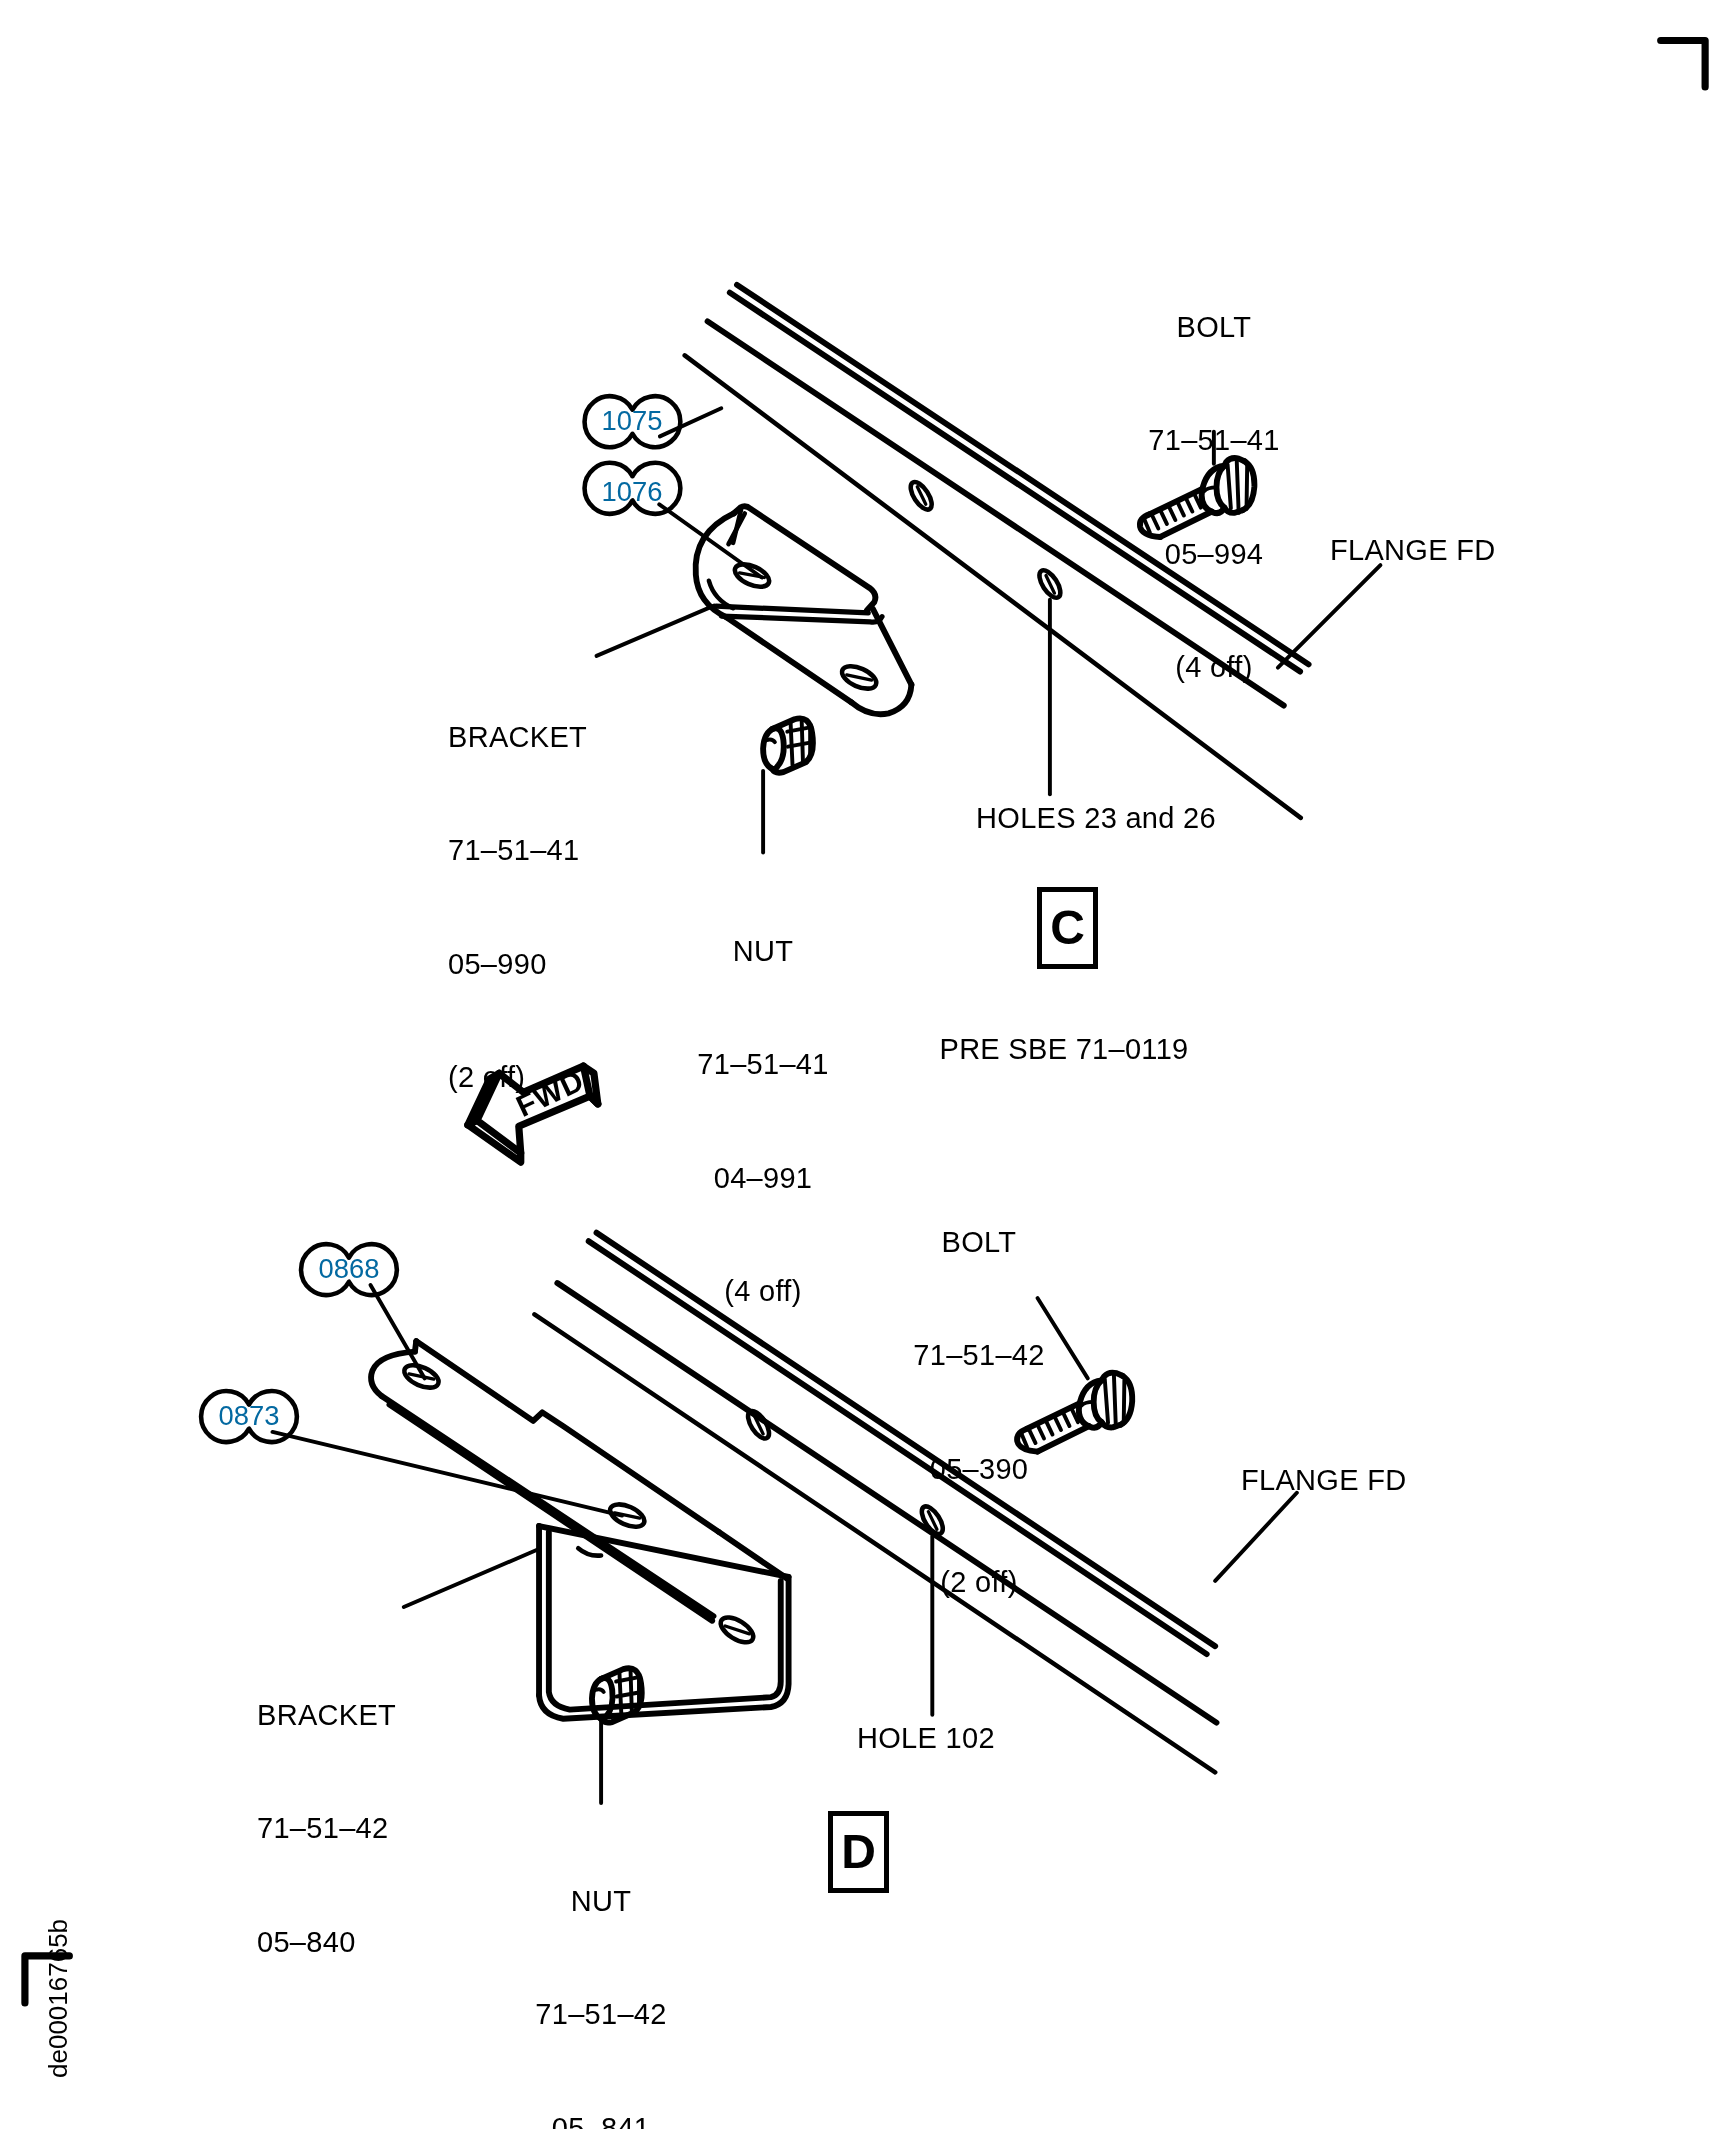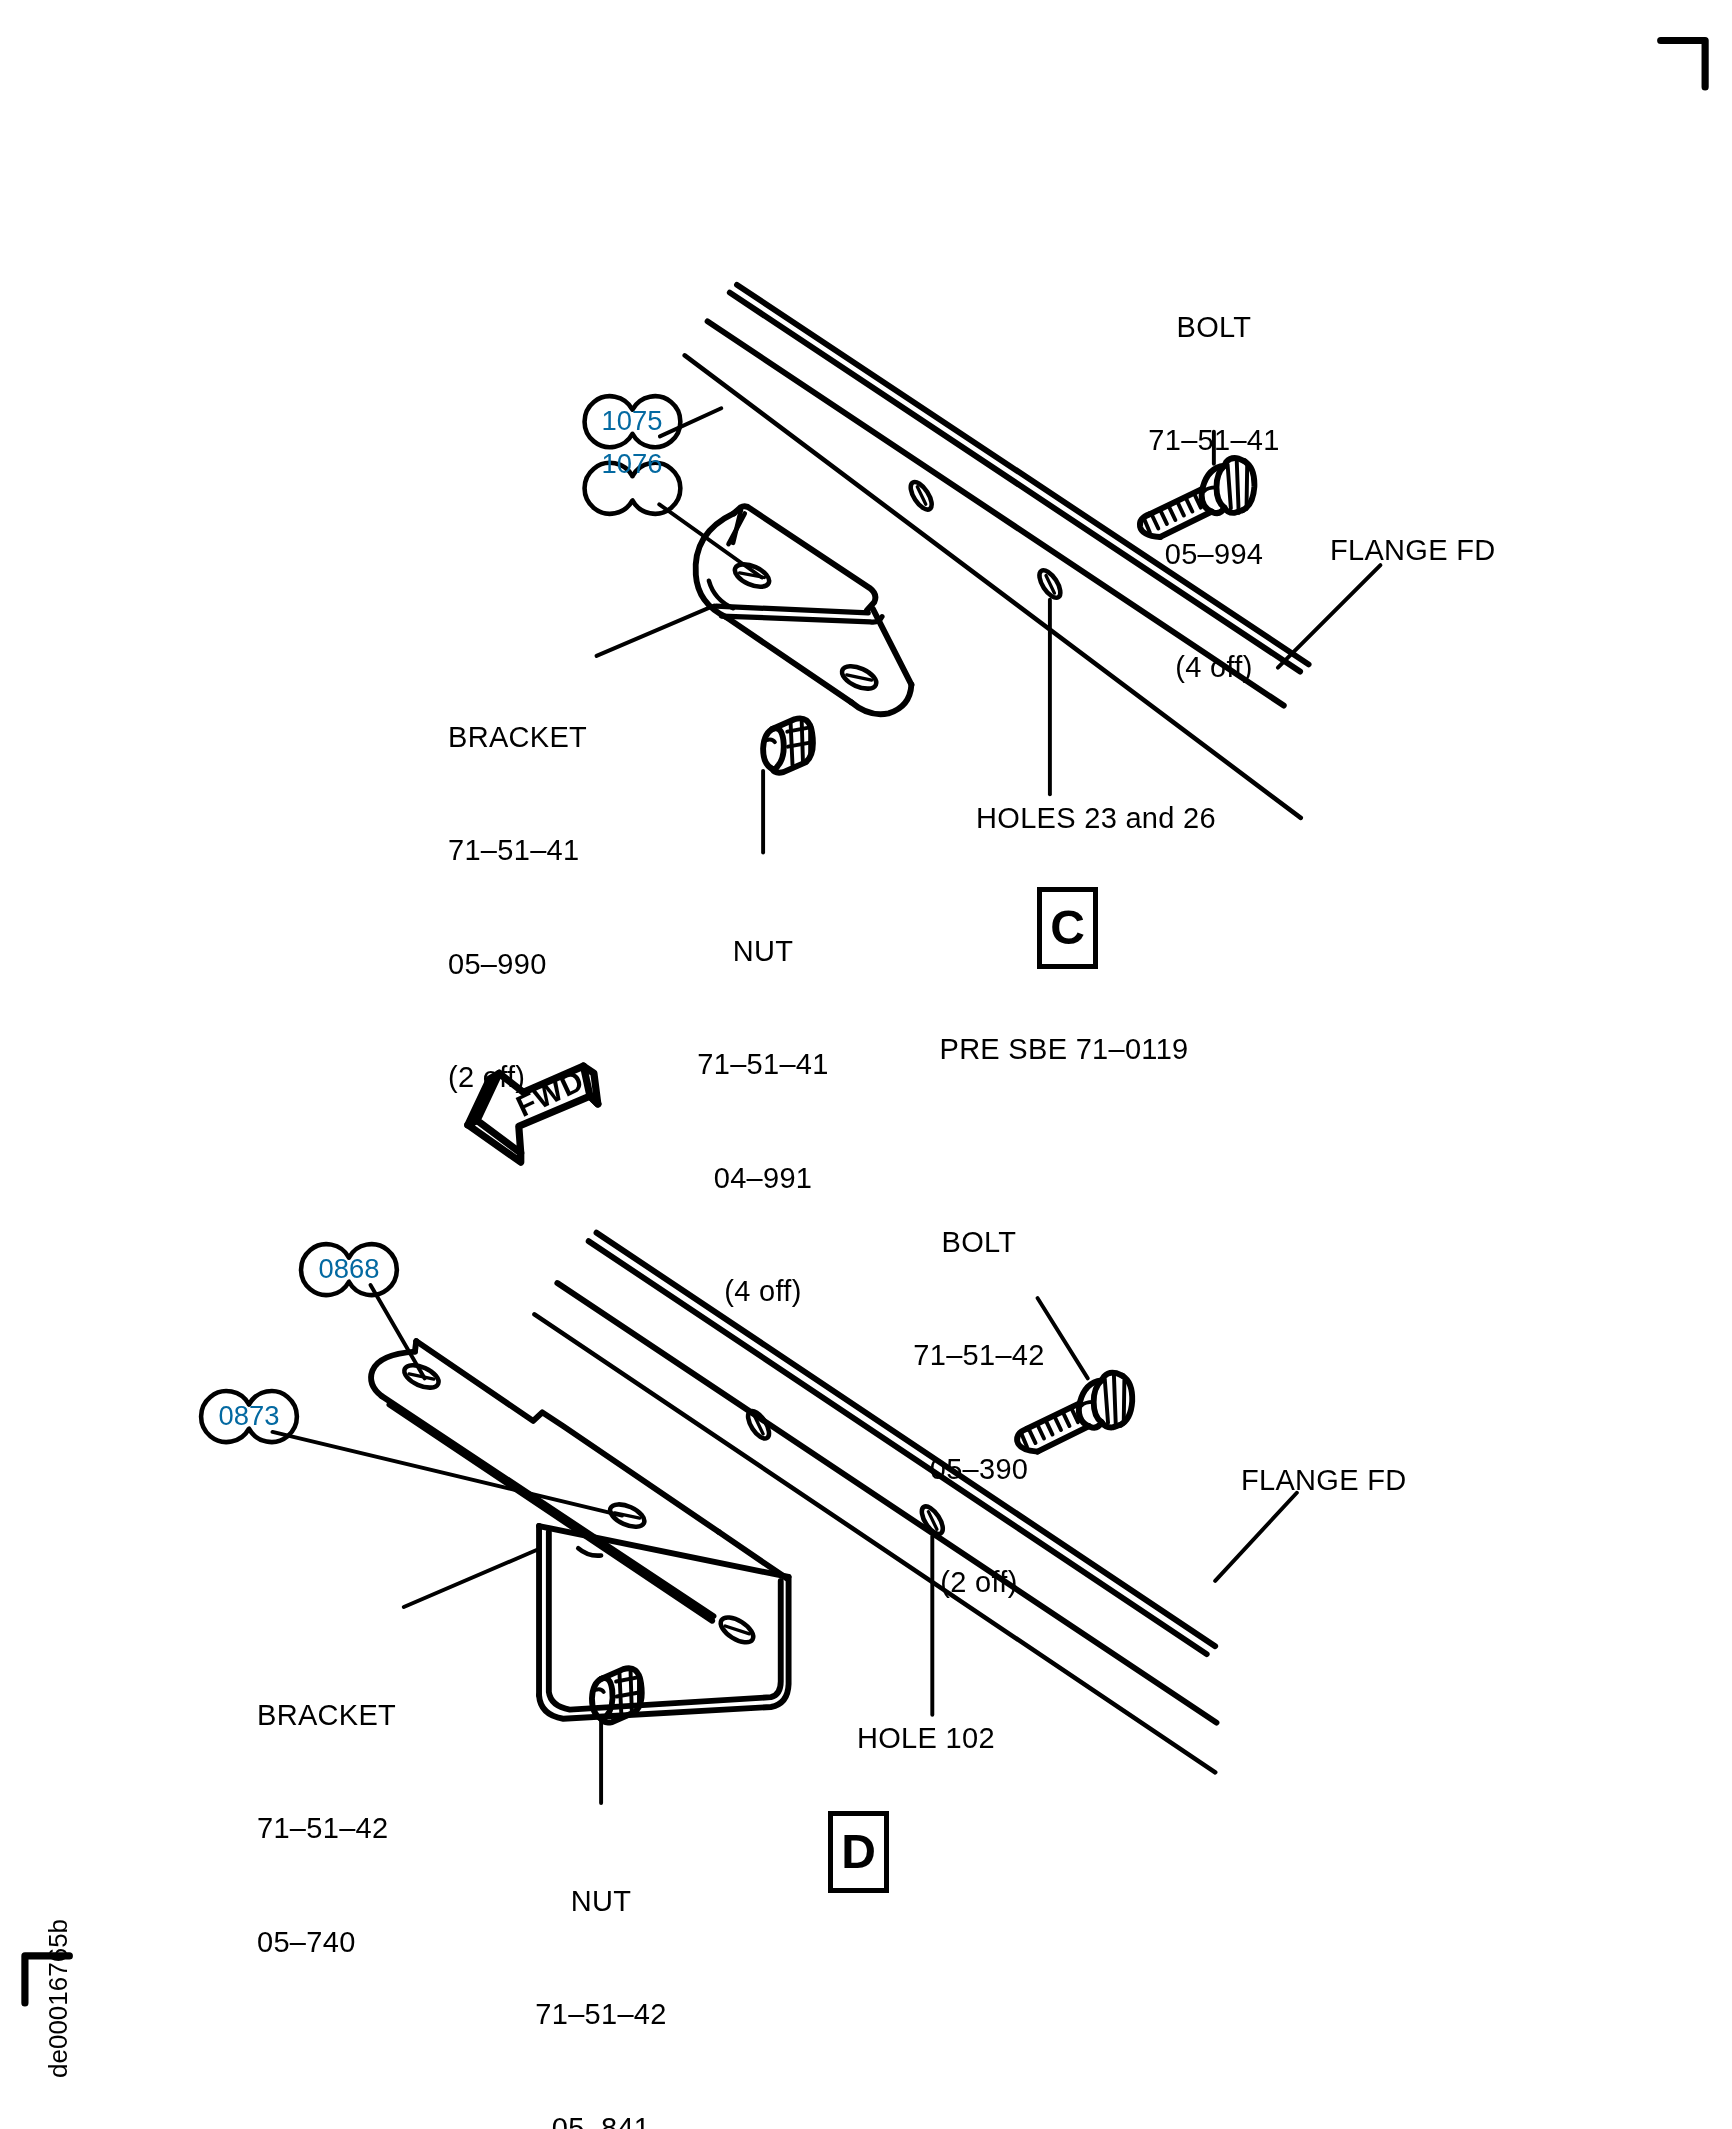--- a/index.html
+++ b/index.html
@@ -382,21 +382,21 @@
   </svg>
 
   <div class="lbl ctr" style="left:1214px; top:234px;">
     <div>BOLT</div>
     <div>71–51–41</div>
     <div>05–994</div>
     <div>(4 off)</div>
   </div>
 
   <div class="callout-num" style="left:632px; top:421px;">1075</div>
-  <div class="callout-num" style="left:632px; top:464px;">1076</div>
+  <div class="callout-num" style="left:632px; top:492px;">1076</div>
 
   <div class="lbl lft" style="left:448px; top:644px;">
     <div>BRACKET</div>
     <div>71–51–41</div>
     <div>05–990</div>
     <div>(2 off)</div>
   </div>
 
   <div class="lbl ctr" style="left:763px; top:858px;">
     <div>NUT</div>
@@ -423,21 +423,21 @@
     <div>05–390</div>
     <div>(2 off)</div>
   </div>
 
   <div class="callout-num" style="left:349px; top:1269px;">0868</div>
   <div class="callout-num" style="left:249px; top:1416px;">0873</div>
 
   <div class="lbl lft" style="left:257px; top:1622px;">
     <div>BRACKET</div>
     <div>71–51–42</div>
-    <div>05–740</div>
+    <div>05–840</div>
   </div>
 
   <div class="lbl ctr" style="left:601px; top:1808px;">
     <div>NUT</div>
     <div>71–51–42</div>
     <div>05–841</div>
     
   </div>
 
   <div class="lbl lft" style="left:857px; top:1720px;">HOLE 102</div>

